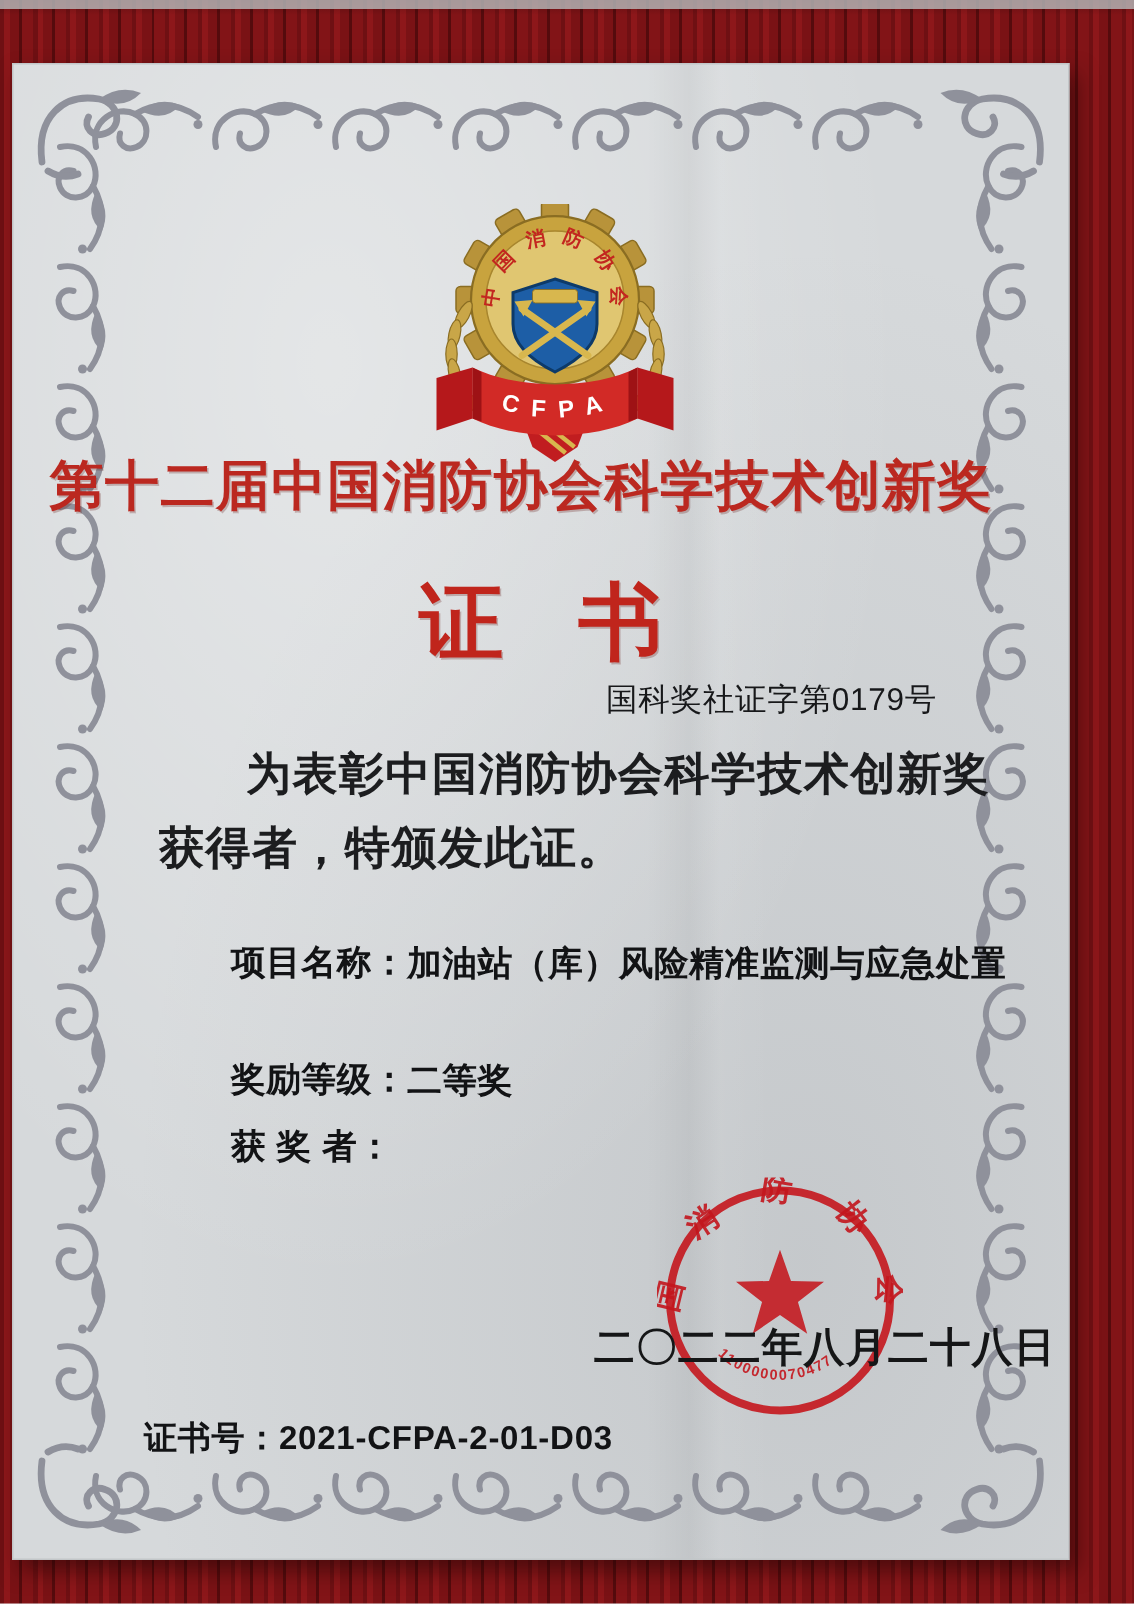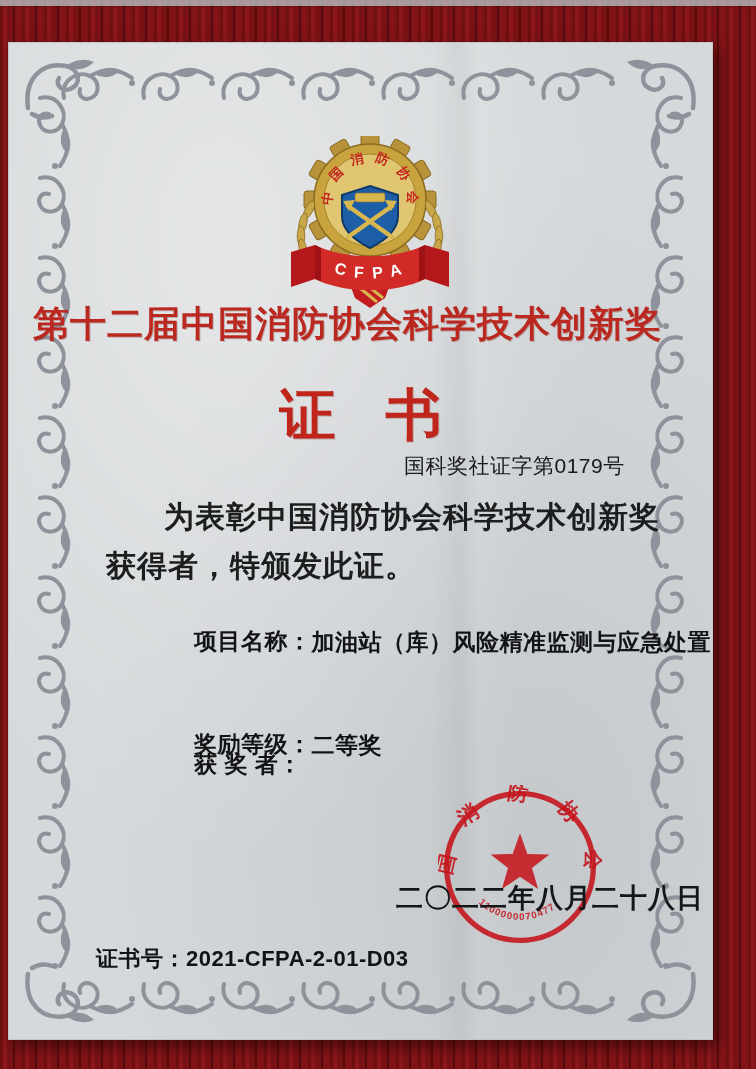--- a/index.html
+++ b/index.html
@@ -40,23 +40,23 @@
   .ref-number{
     position:absolute;left:396px;top:410px;font-size:21px;font-weight:400;color:#17181a;letter-spacing:.5px;
   }
   .body-text{
     position:absolute;left:66px;top:450px;width:572px;
     font-family:"Liberation Serif", serif;font-size:30px;font-weight:600;color:#1c1d1f;
     line-height:49px;text-indent:58px;letter-spacing:1px;margin-left:32px;
   }
   .field-row{position:absolute;left:146px;display:flex;font-size:23px;font-weight:700;color:#121315;letter-spacing:.5px;}
   .row-project{top:584px;}
-  .row-grade{top:687px;text-align:right;}
+  .row-grade{top:662px;text-align:right;}
   .row-winner{top:707px;}
-  .field-label{white-space:pre;flex:0 0 auto;margin-left:40px;}
+  .field-label{white-space:pre;flex:0 0 auto;}
   .field-value{line-height:33px;}
   .row-winner .field-value{letter-spacing:2px;}
   .seal-svg{position:absolute;left:430px;top:743px;width:164px;height:164px;z-index:1;}
   .date-line{
     position:absolute;left:388px;top:838px;z-index:3;
     font-family:"Liberation Serif", serif;font-size:27px;font-weight:700;color:#151617;letter-spacing:1px;
   }
   .footer-line{position:absolute;left:88px;top:886px;font-size:22px;font-weight:700;color:#121315;z-index:3;letter-spacing:.5px;margin-top:16px;}
 </style>
 </head>

